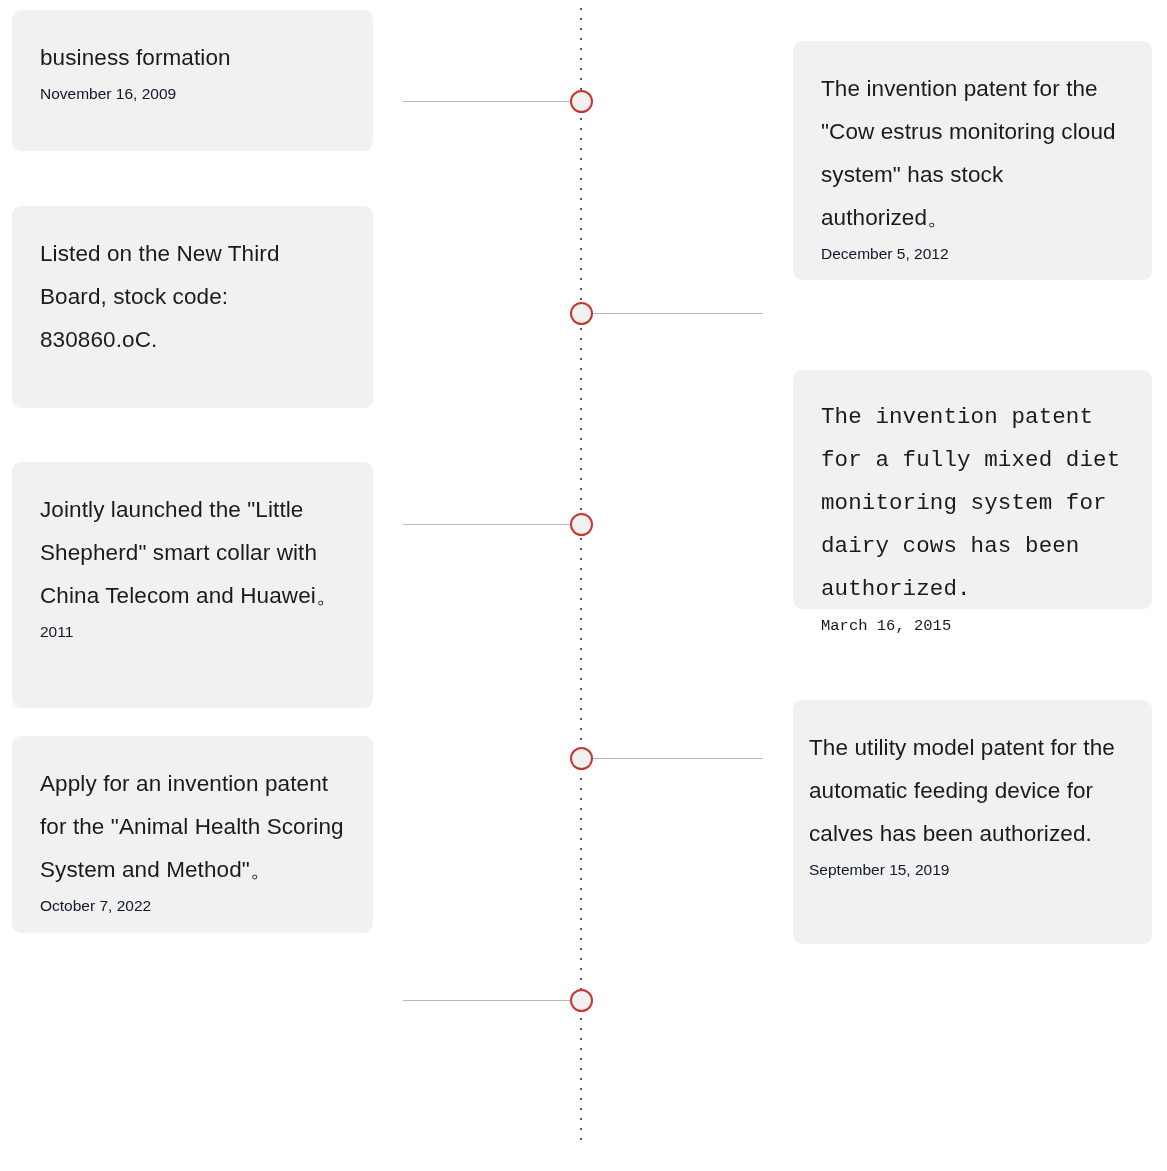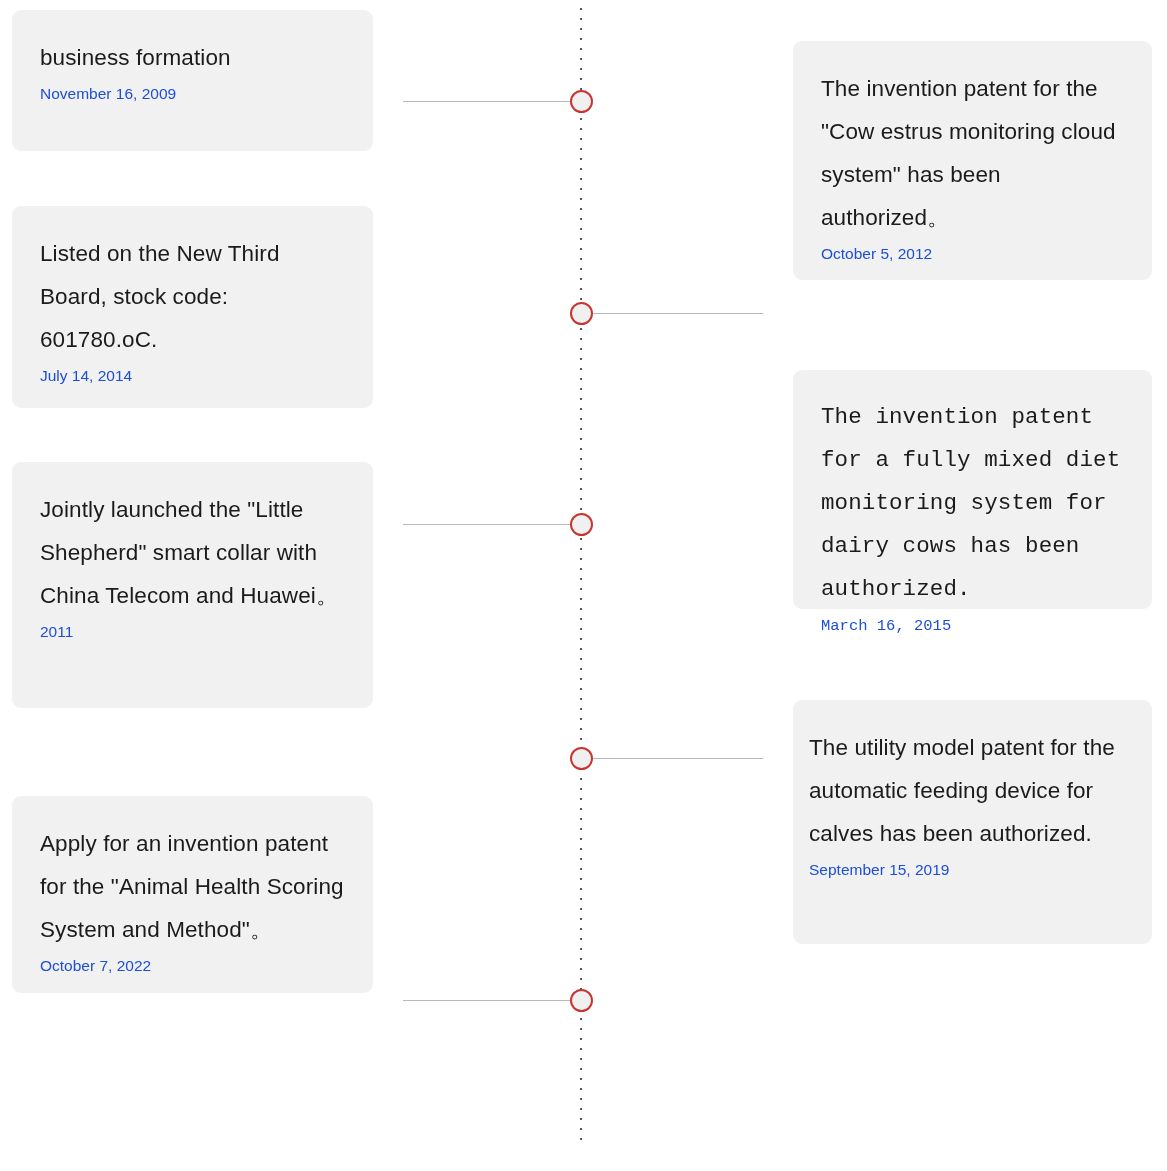--- a/index.html
+++ b/index.html
@@ -72,21 +72,21 @@
     line-height: 43px;
     color: #1b1b1b;
     letter-spacing: 0.1px;
     font-weight: 400;
     margin: 0 0 4px 0;
     white-space: pre-line;
   }
   .card-date {
     font-size: 15.5px;
     line-height: 22px;
-    color: #1d4ed8;
+    color: #0f172a;
     font-weight: 400;
     margin: 0;
   }
 </style>
 </head>
 <body>
 
 <div id="timeline-root">
 
   <div class="axis-line"></div>
@@ -102,42 +102,41 @@
   <div class="node" style="top:513px;"></div>
   <div class="node" style="top:747px;"></div>
   <div class="node" style="top:989px;"></div>
 
   <div class="card left" style="top:10px; height:141px;">
     <p class="card-title">business formation</p>
     <p class="card-date">November 16, 2009</p>
   </div>
 
   <div class="card right" style="top:41px; height:239px;">
-    <p class="card-title">The invention patent for the "Cow estrus monitoring cloud system" has been authorized。</p>
-    <p class="card-date">October 5, 2012</p>
+    <p class="card-title">The invention patent for the "Cow estrus monitoring cloud system" has stock authorized。</p>
+    <p class="card-date">December 5, 2012</p>
   </div>
 
   <div class="card left" style="top:206px; height:202px;">
-    <p class="card-title">Listed on the New Third Board, stock code: 601780.oC.</p>
-    <p class="card-date">July 14, 2014</p>
+    <p class="card-title">Listed on the New Third Board, stock code: 830860.oC.</p>
   </div>
 
   <div class="card right" style="top:370px; height:239px;font-family:Liberation Mono, monospace;">
     <p class="card-title">The invention patent for a fully mixed diet monitoring system for dairy cows has been authorized.</p>
     <p class="card-date">March 16, 2015</p>
   </div>
 
   <div class="card left" style="top:462px; height:246px;">
     <p class="card-title">Jointly launched the "Little Shepherd" smart collar with China Telecom and Huawei。</p>
     <p class="card-date">2011</p>
   </div>
 
   <div class="card right" style="top:700px; height:244px;padding-left:16px;">
     <p class="card-title">The utility model patent for the automatic feeding device for calves has been authorized.</p>
     <p class="card-date">September 15, 2019</p>
   </div>
 
-  <div class="card left" style="top:796px; height:197px;">
+  <div class="card left" style="top:736px; height:197px;">
     <p class="card-title">Apply for an invention patent for the "Animal Health Scoring System and Method"。</p>
     <p class="card-date">October 7, 2022</p>
   </div>
 
 </div>
 
 </body></html>

